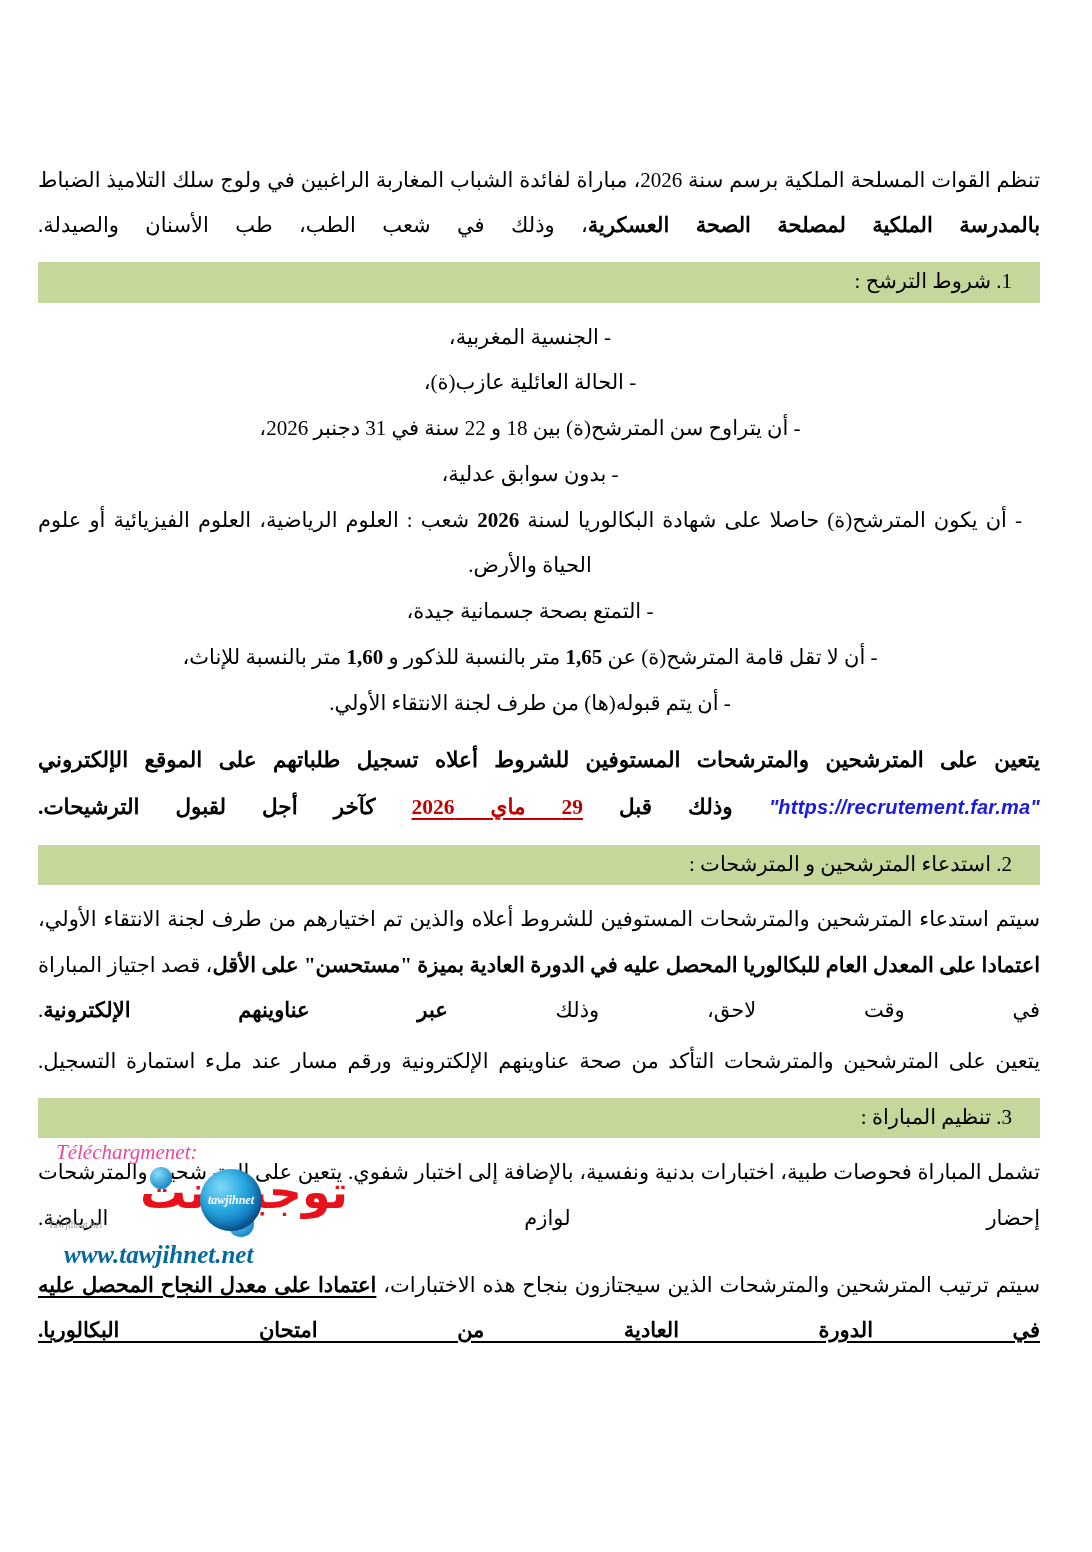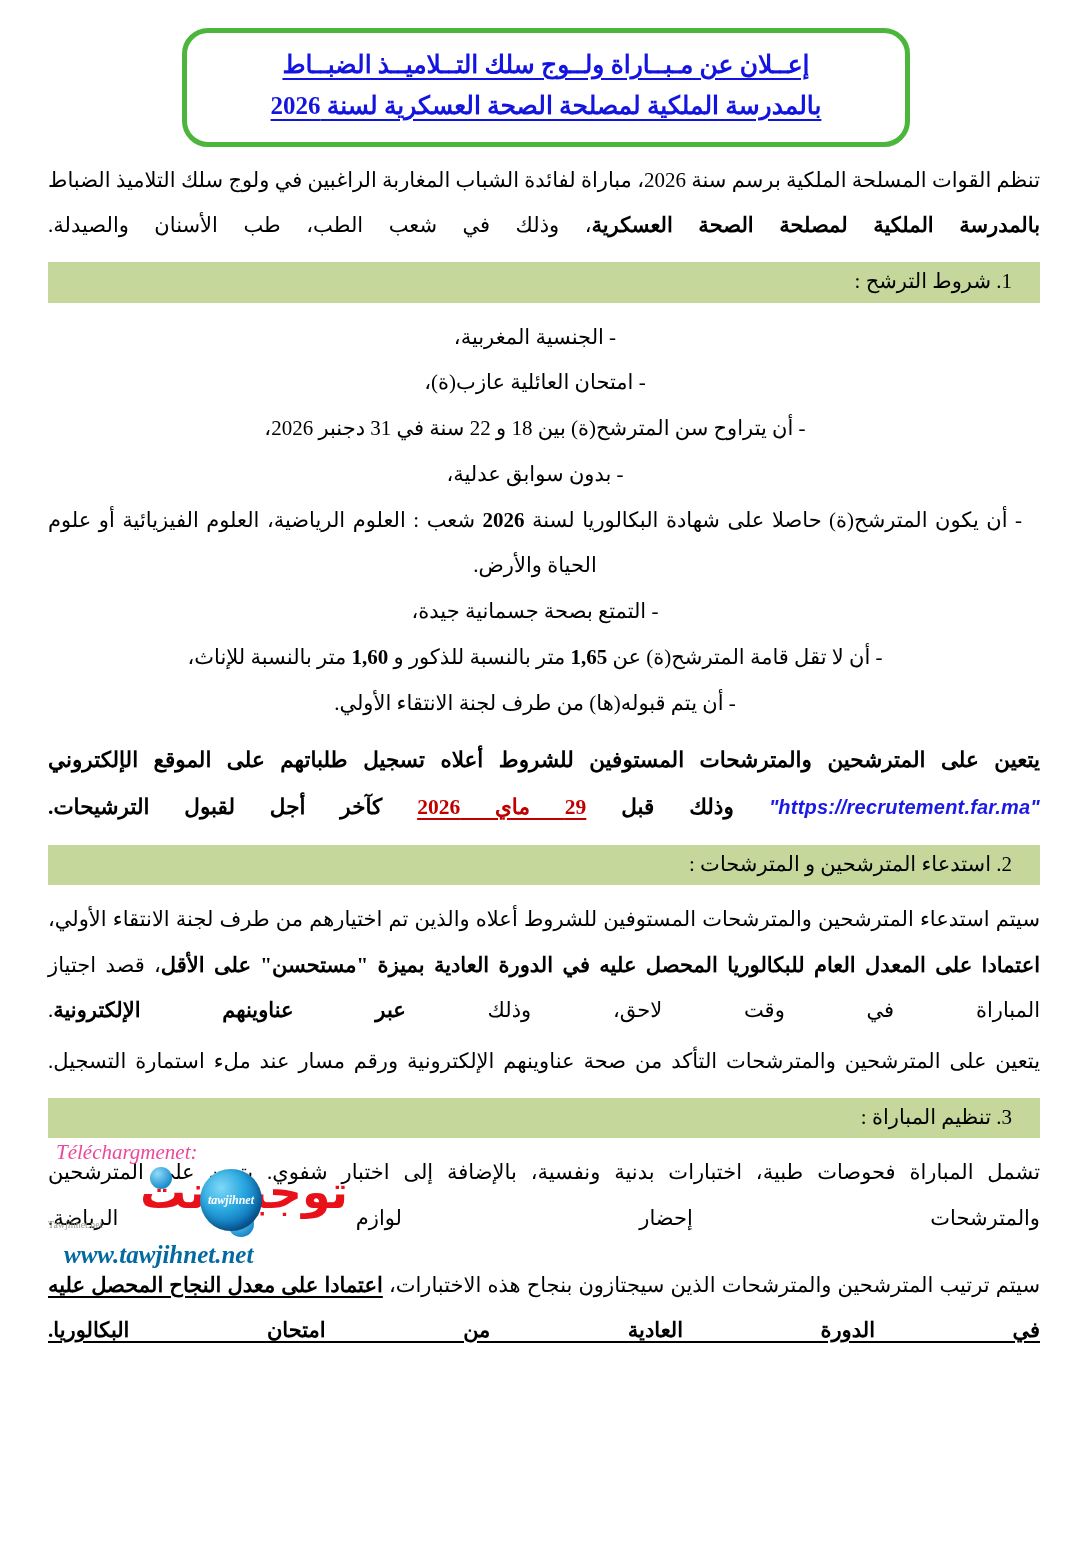--- a/index.html
+++ b/index.html
@@ -45,21 +45,21 @@
     text-underline-offset: 5px;
     letter-spacing: 0.5px;
     white-space: nowrap;
   }
 
   
   .body-wrap {
     position: absolute;
     top: 158px;
     right: 52px;
-    left: 48px;
+    left: 38px;
   }
 
   p.para {
     margin: 0 0 6px 0;
     font-size: 21px;
     line-height: 2.15;
     text-align: justify;
     text-align-last: justify;
     color: #000;
   }
@@ -210,34 +210,30 @@
     color: #0369a1;
     margin-left: 18px;
     margin-top: 2px;
   }
 </style>
 </head>
 <body>
 
 <div class="page">
 
-  <div class="title-box">
-    <div class="title-line">إعــلان عن مـبــاراة ولــوج سلك التــلاميــذ الضبــاط</div>
-    <div class="title-line">بالمدرسة الملكية لمصلحة الصحة العسكرية لسنة 2026</div>
-  </div>
 
   <div class="body-wrap">
 
     <p class="para"><span>تنظم القوات المسلحة الملكية برسم سنة 2026، مباراة لفائدة الشباب المغاربة الراغبين في ولوج سلك التلاميذ الضباط </span><span class="b">بالمدرسة الملكية لمصلحة الصحة العسكرية</span><span>، وذلك في شعب الطب، طب الأسنان والصيدلة.</span></p>
 
     <div class="band">1. شروط الترشح :</div>
 
     <ul class="conds">
       <li>- الجنسية المغربية،</li>
-      <li>- امتحان العائلية عازب(ة)،</li>
+      <li>- الحالة العائلية عازب(ة)،</li>
       <li>- أن يتراوح سن المترشح(ة) بين 18 و 22 سنة في 31 دجنبر 2026،</li>
       <li>- بدون سوابق عدلية،</li>
       <li class="wide"><span>- أن يكون المترشح(ة) حاصلا على شهادة البكالوريا لسنة </span><span class="b">2026</span><span> شعب : العلوم الرياضية، العلوم الفيزيائية أو علوم الحياة والأرض.</span></li>
       <li>- التمتع بصحة جسمانية جيدة،</li>
       <li class="wide"><span>- أن لا تقل قامة المترشح(ة) عن </span><span class="b">1,65</span><span> متر بالنسبة للذكور و </span><span class="b">1,60</span><span> متر بالنسبة للإناث،</span></li>
       <li>- أن يتم قبوله(ها) من طرف لجنة الانتقاء الأولي.</li>
     </ul>
 
     <p class="para bold-block"><span>يتعين على المترشحين والمترشحات المستوفين للشروط أعلاه تسجيل طلباتهم على الموقع الإلكتروني </span><span class="url">"https://recrutement.far.ma"</span><span> وذلك قبل </span><span class="date-red">29 ماي 2026</span><span> كآخر أجل لقبول الترشيحات.</span></p>
 

